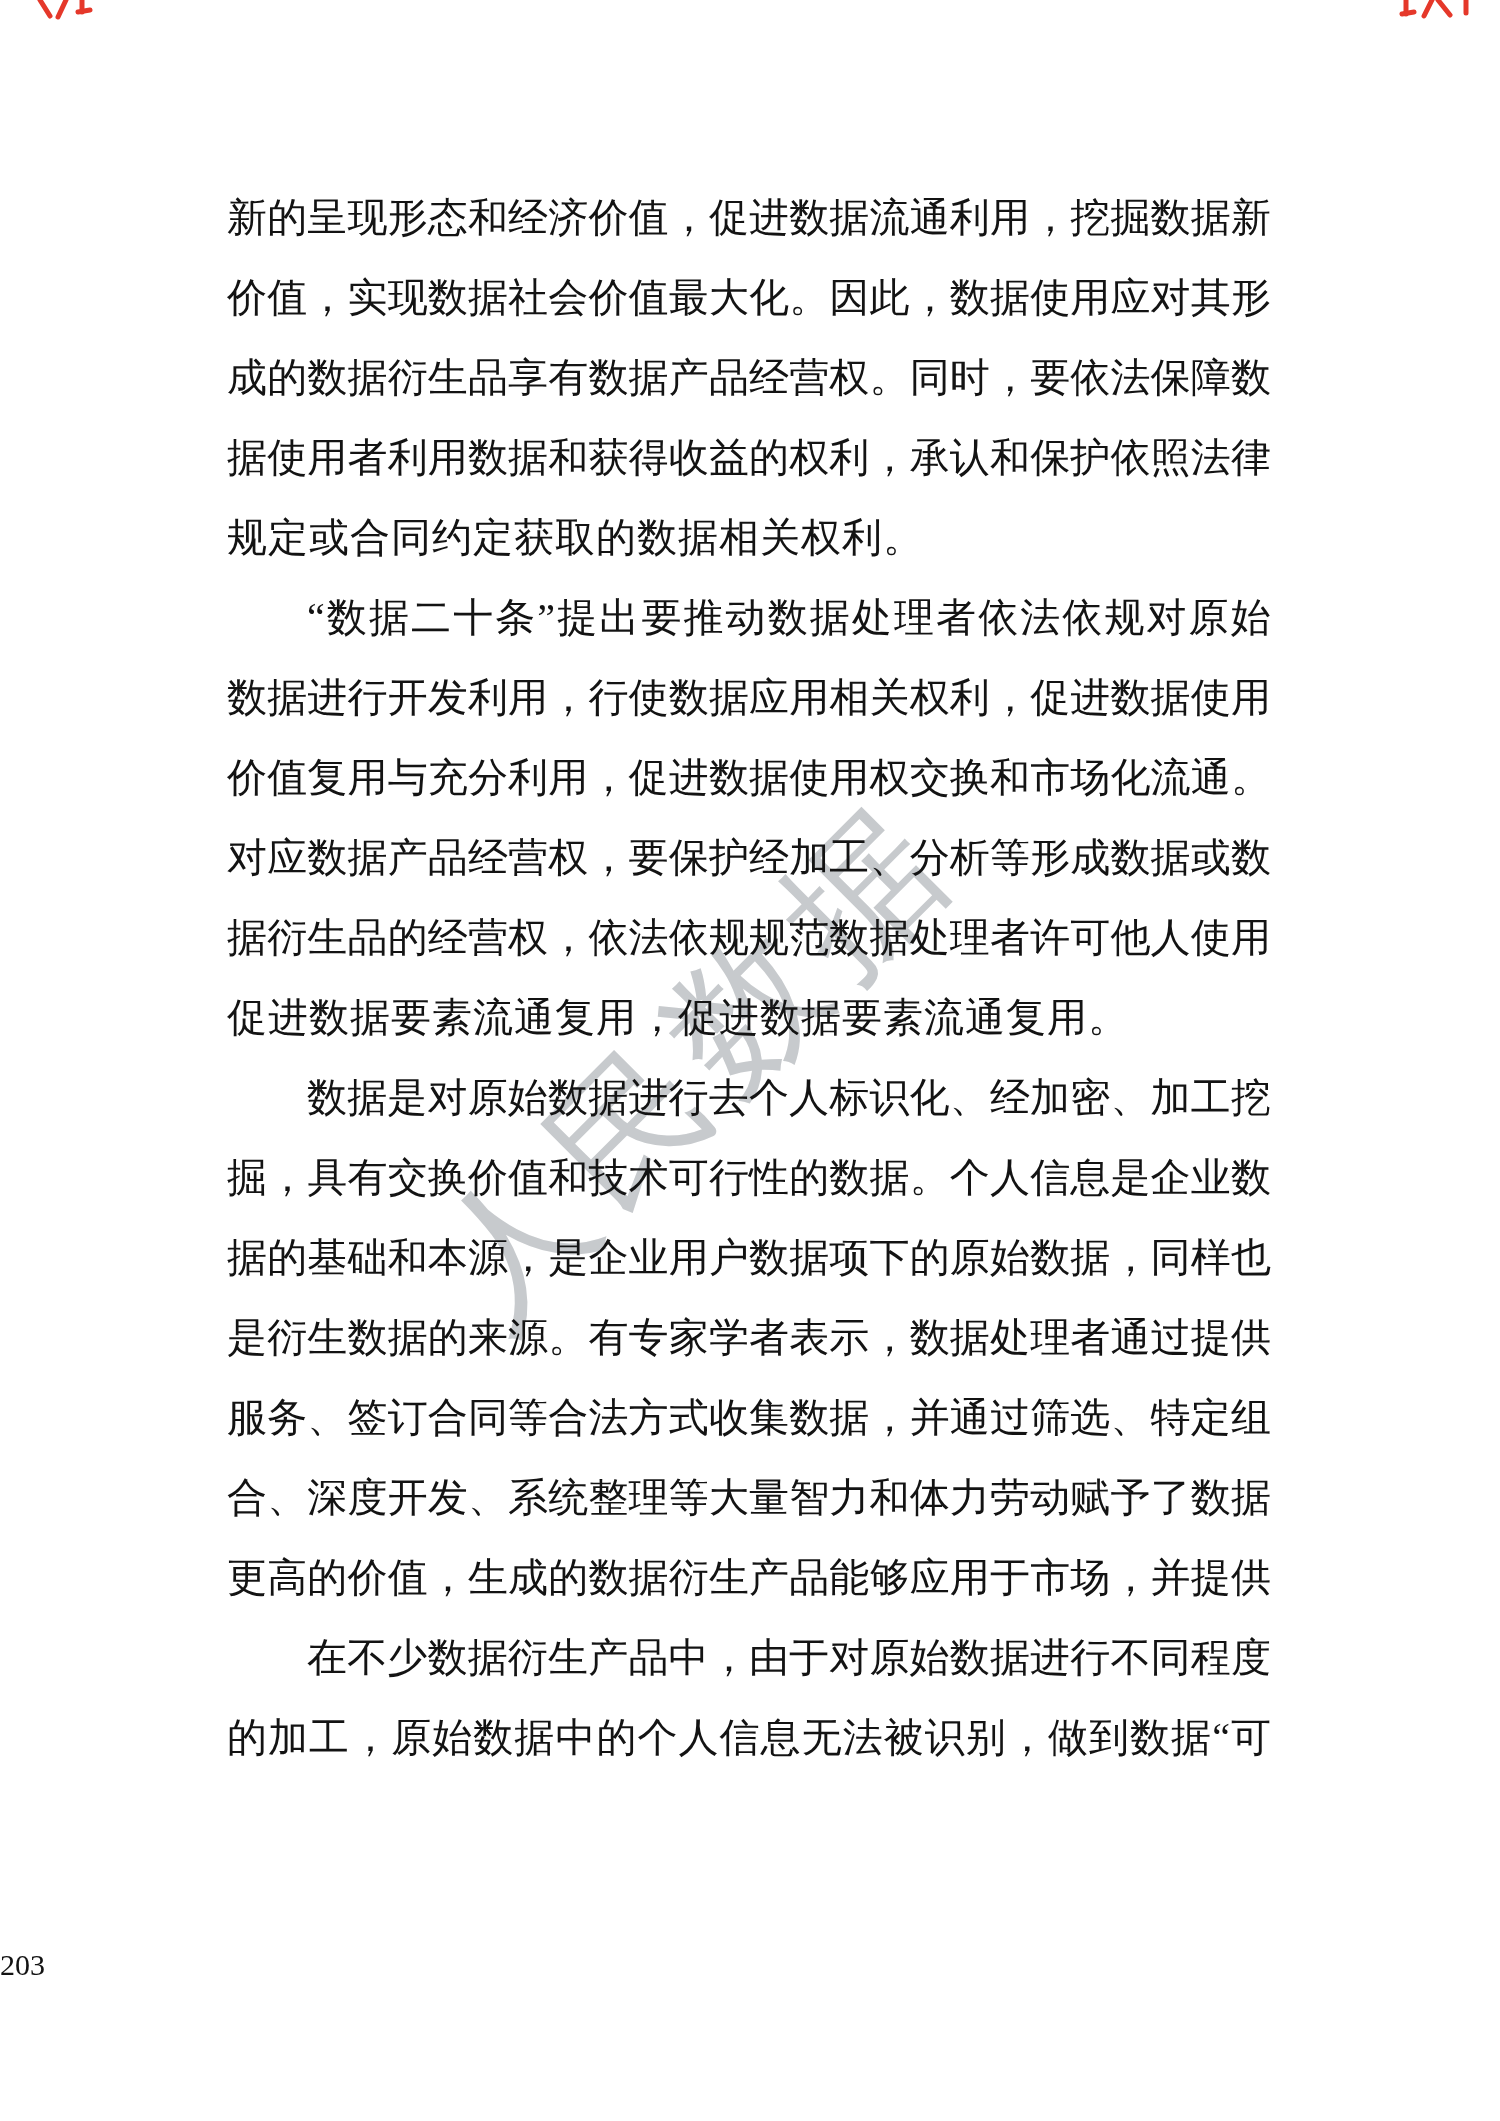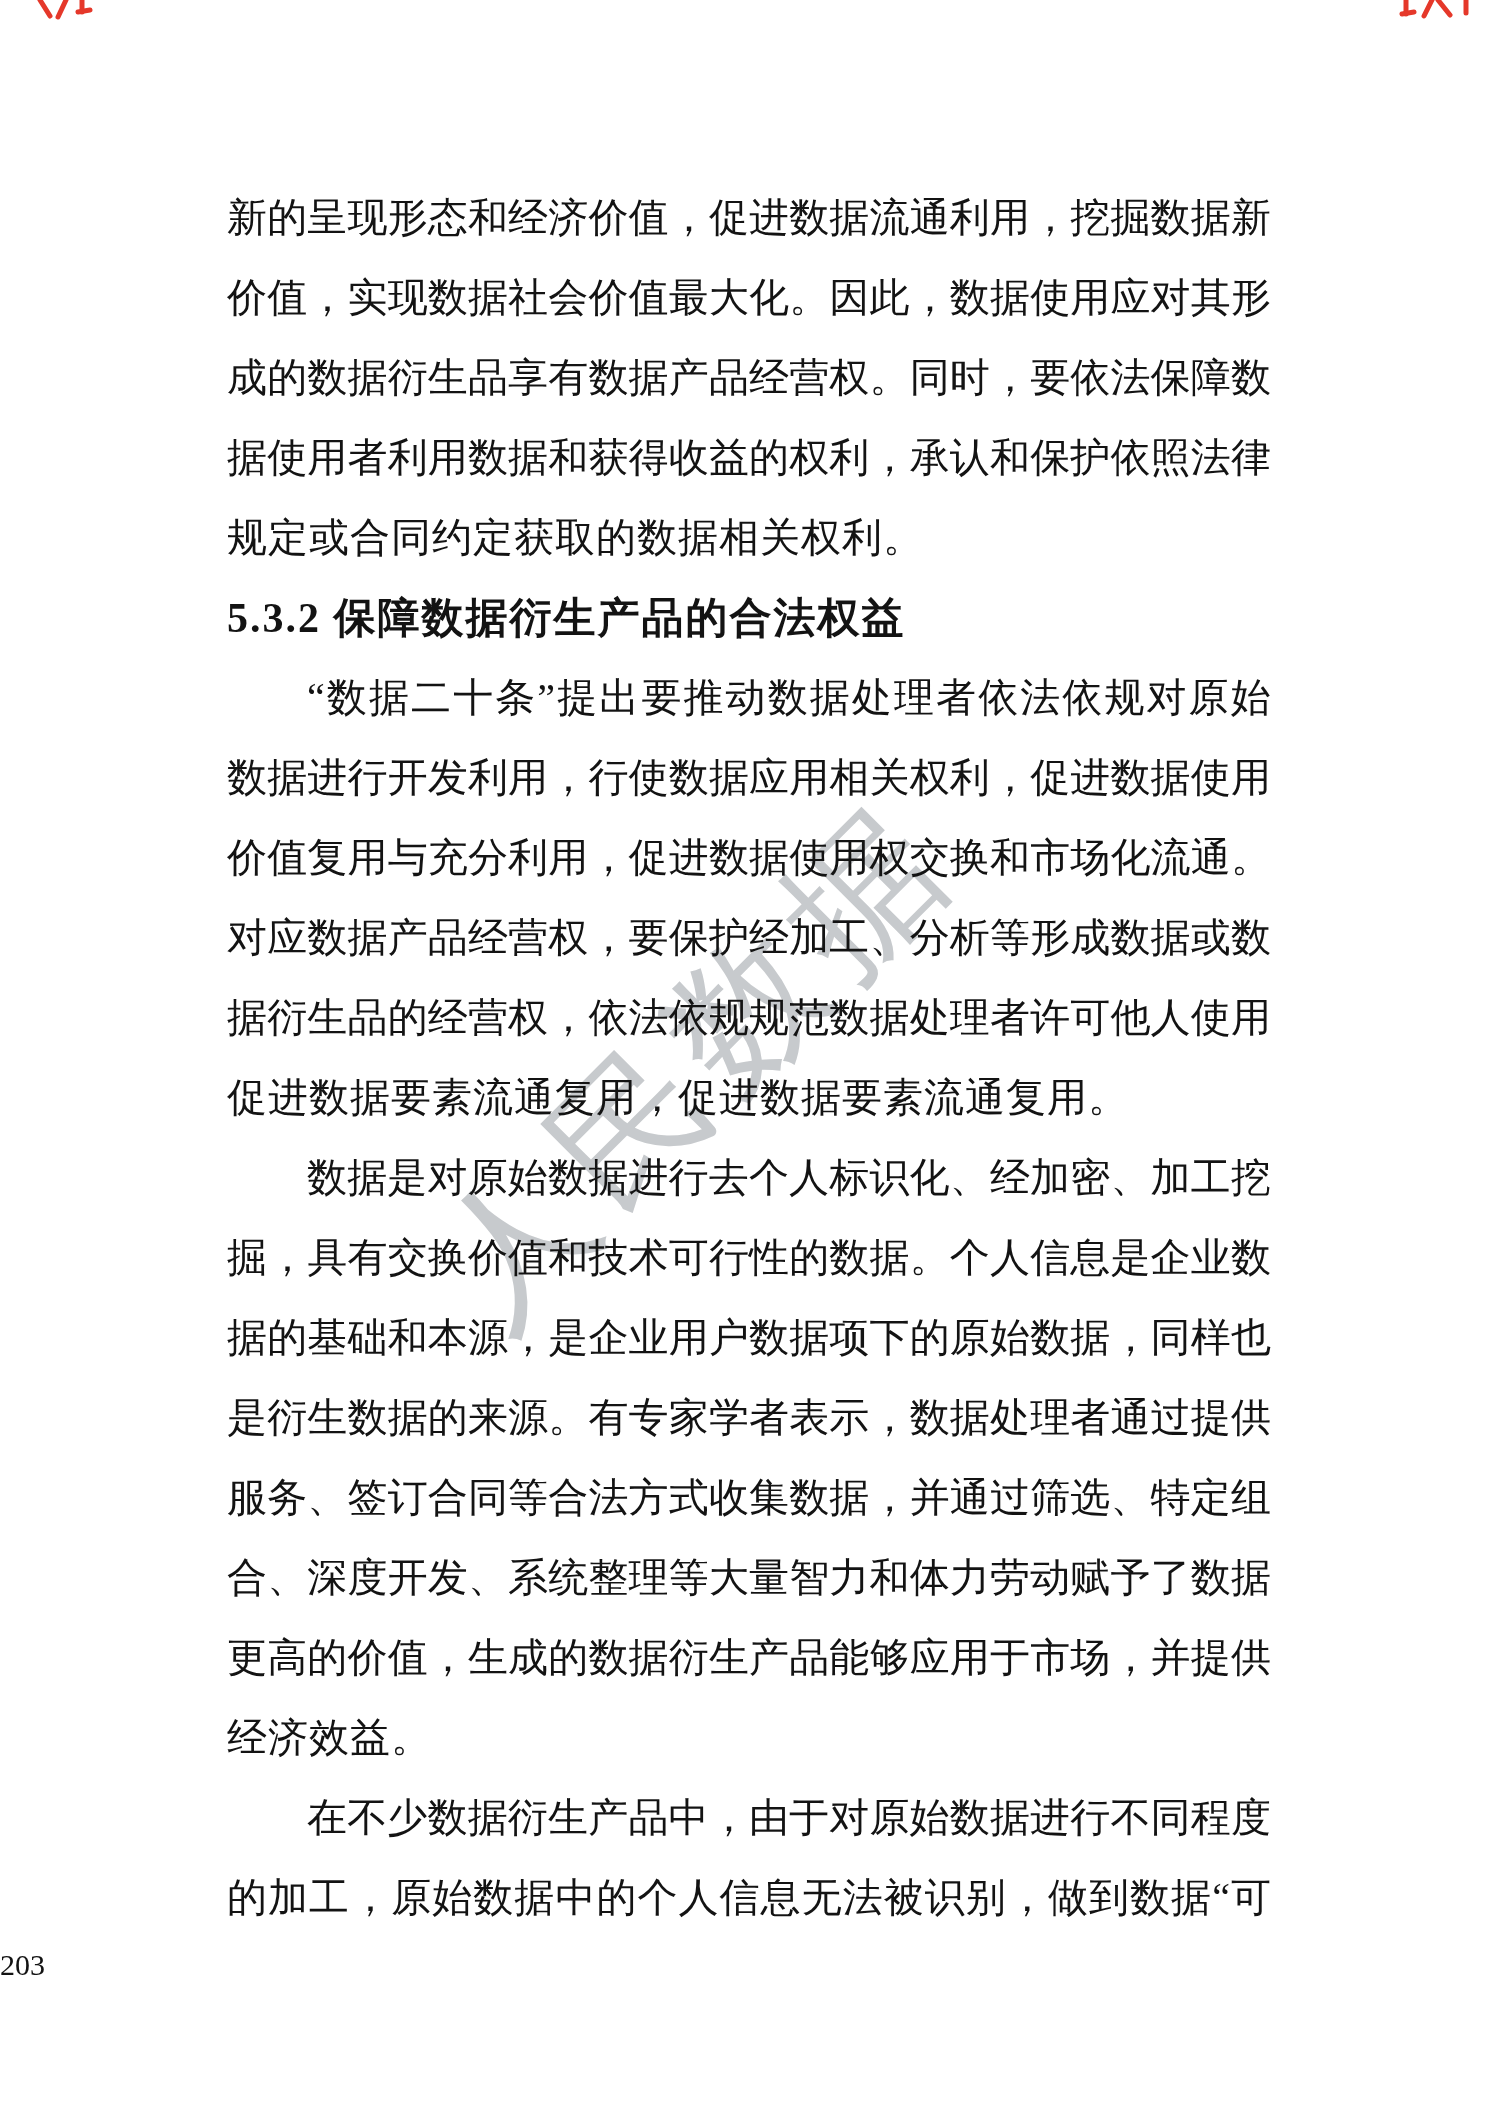--- a/index.html
+++ b/index.html
@@ -202,21 +202,20 @@
         <span>认</span>
         <span>和</span>
         <span>保</span>
         <span>护</span>
         <span>依</span>
         <span>照</span>
         <span>法</span>
         <span>律</span>
       </div>
     <div class="row short">规定或合同约定获取的数据相关权利。</div>
-    <div class="row heading">5.3.2 保障数据衍生产品的合法权益</div>
     <div class="row jline indent">
         <span>“</span>
         <span>数</span>
         <span>据</span>
         <span>二</span>
         <span>十</span>
         <span>条</span>
         <span>”</span>
         <span>提</span>
         <span>出</span>
@@ -536,21 +535,20 @@
         <span>应</span>
         <span>用</span>
         <span>于</span>
         <span>市</span>
         <span>场</span>
         <span>，</span>
         <span>并</span>
         <span>提</span>
         <span>供</span>
       </div>
-    <div class="row short">经济效益。</div>
     <div class="row jline indent">
         <span>在</span>
         <span>不</span>
         <span>少</span>
         <span>数</span>
         <span>据</span>
         <span>衍</span>
         <span>生</span>
         <span>产</span>
         <span>品</span>

